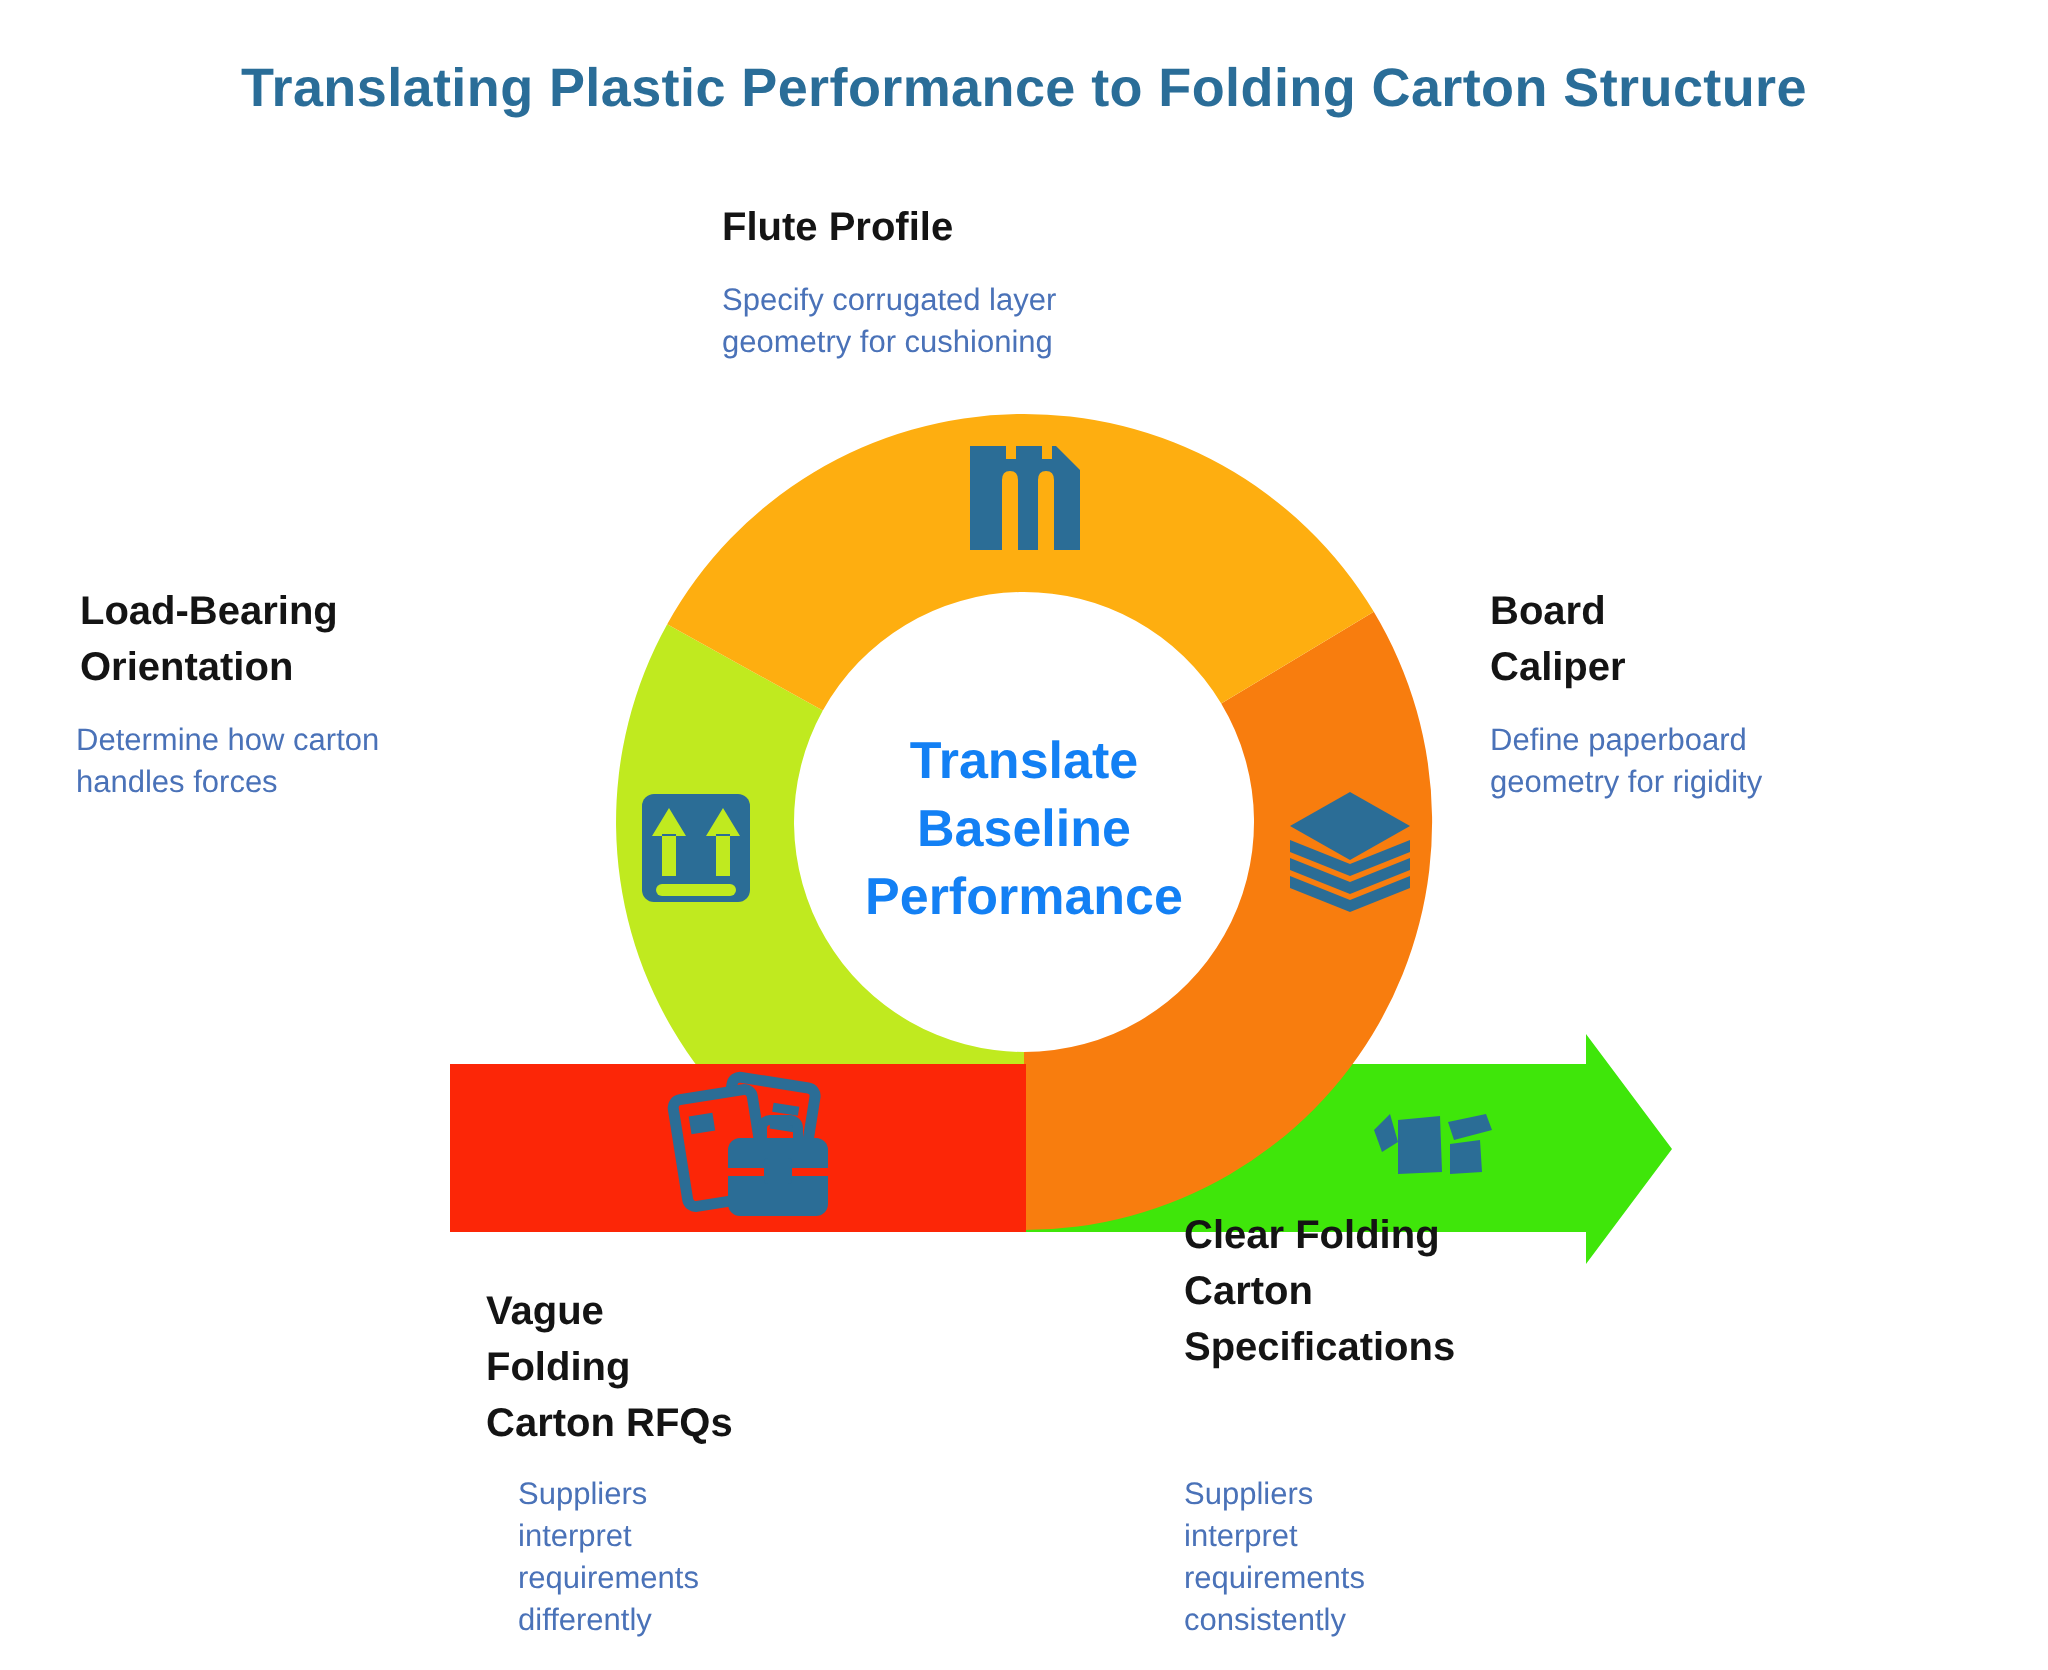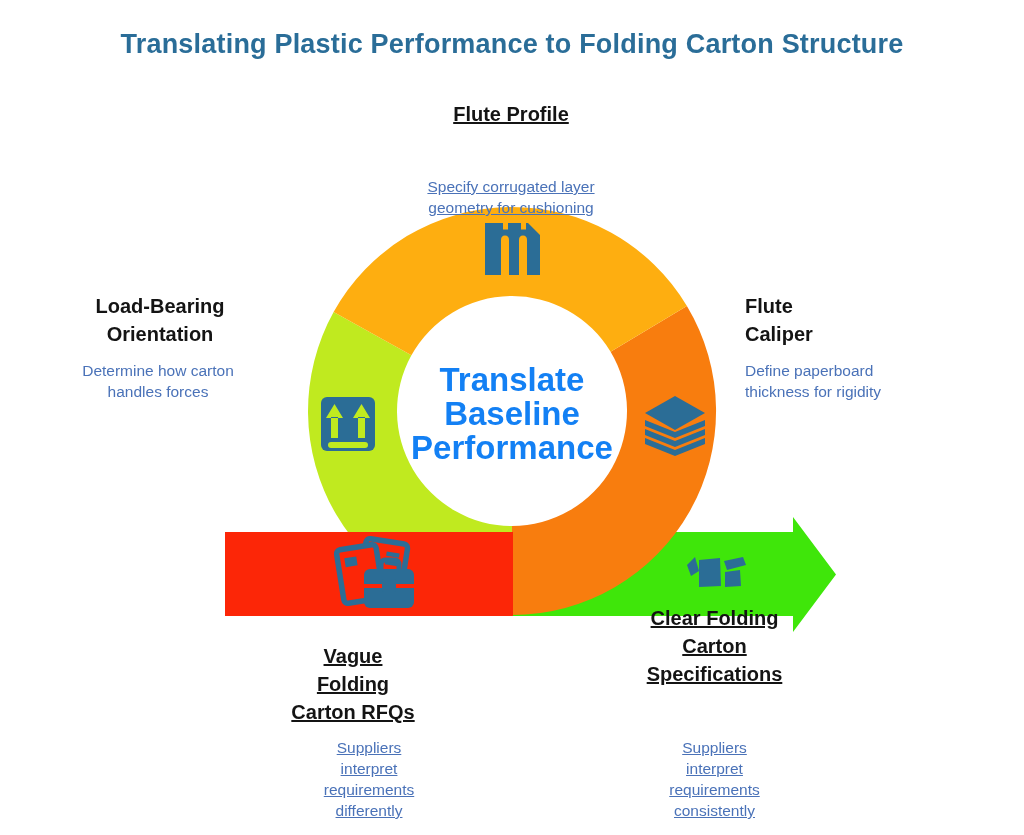--- a/index.html
+++ b/index.html
@@ -12,26 +12,26 @@
   .page-title{
     left:0;top:29px;width:1024px;text-align:center;
     font-size:27px;font-weight:bold;color:#2a6d98;letter-spacing:.2px;
   }
   .node-title{
     font-size:20px;font-weight:bold;color:#141414;line-height:28px;
   }
   .node-desc{
     font-size:15.5px;color:#4a72b8;line-height:21px;
   }
-  .t-center{text-align:center;text-decoration:underline;}
-  .t-right{text-align:center;}
+  .t-center{text-align:left;}
+  .t-right{text-align:left;}
   .t-left{text-align:left;}
   .center-label{
     left:397px;top:363px;width:230px;text-align:center;
-    font-size:33px;font-weight:bold;color:#1380f4;line-height:34px;
+    font-size:26px;font-weight:bold;color:#1380f4;line-height:34px;
   }
   svg{position:absolute;left:0;top:0;}
 </style>
 </head>
 <body>
 
 <svg width="1024" height="835" viewBox="0 0 1024 835">
 
   <path d="M460,532 H793 V517 L836,574.5 L793,632 V616 H460 Z" fill="#3fe60a"></path>
 
@@ -79,32 +79,32 @@
     <path d="M687,565 L695,557 L699,571 L691,576 Z" stroke="none" fill="#2b6d96"></path>
     <path d="M699,560 L720,558 L721,586 L699,587 Z" stroke="none" fill="#2b6d96"></path>
     <path d="M724,561 L743,557 L746,565 L727,570 Z" stroke="none" fill="#2b6d96"></path>
     <path d="M725,572 L740,570 L741,586 L725,587 Z" stroke="none" fill="#2b6d96"></path>
   </g>
 </svg>
 
 <div class="abs page-title">Translating Plastic Performance to Folding Carton Structure</div>
 
 <div class="abs node-title t-center pre" style="left:361px;top:100px;width:300px;">Flute Profile</div>
-<div class="abs node-desc t-center pre" style="left:361px;top:140px;width:300px;margin-top:36px;">Specify corrugated layer
+<div class="abs node-desc t-center pre" style="left:361px;top:140px;width:300px;">Specify corrugated layer
 geometry for cushioning</div>
 
 <div class="abs node-title t-right pre" style="left:40px;top:292px;width:240px;">Load-Bearing
 Orientation</div>
 <div class="abs node-desc t-right pre" style="left:38px;top:360px;width:240px;">Determine how carton
 handles forces</div>
 
-<div class="abs node-title t-left pre" style="left:745px;top:292px;width:230px;">Flute
+<div class="abs node-title t-left pre" style="left:745px;top:292px;width:230px;">Board
 Caliper</div>
 <div class="abs node-desc t-left pre" style="left:745px;top:360px;width:230px;">Define paperboard
-thickness for rigidity</div>
+geometry for rigidity</div>
 
 <div class="abs center-label pre">Translate
 Baseline
 Performance</div>
 
 <div class="abs node-title t-center pre" style="left:243px;top:642px;width:220px;">Vague
 Folding
 Carton RFQs</div>
 <div class="abs node-desc t-center pre" style="left:259px;top:737px;width:220px;">Suppliers
 interpret

